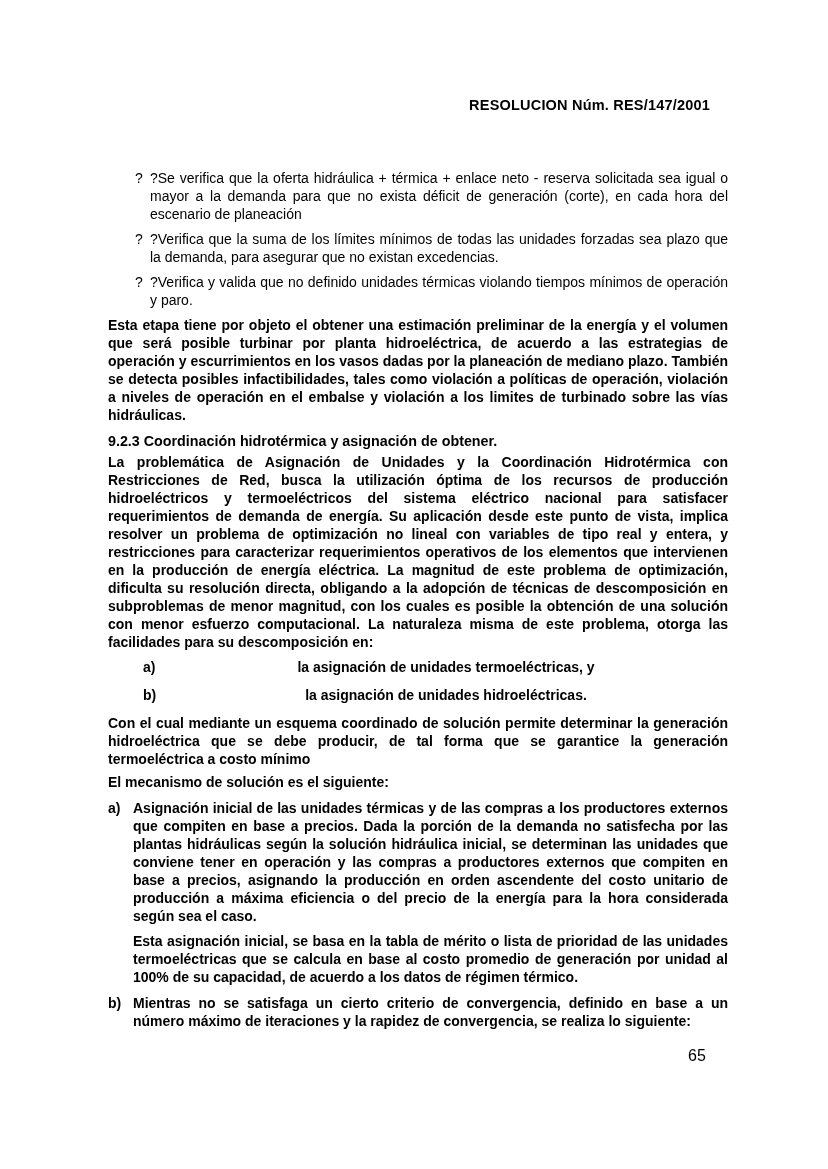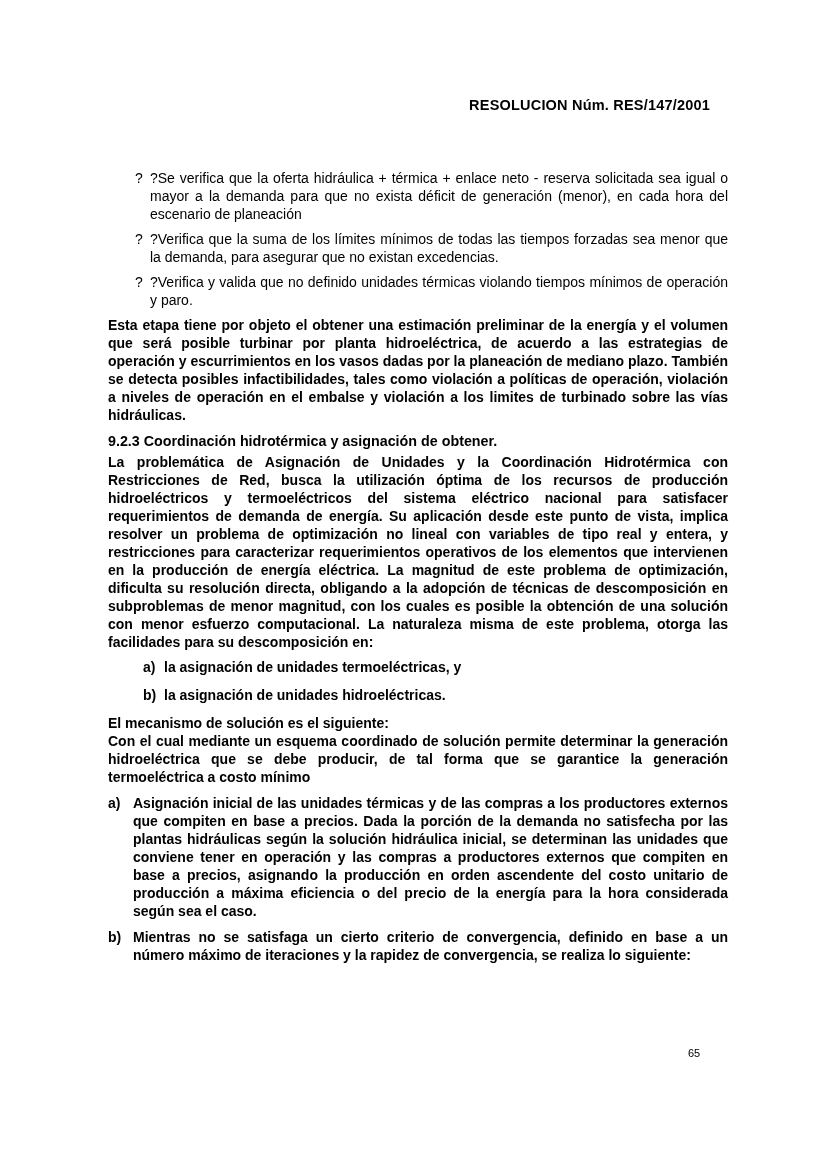--- a/index.html
+++ b/index.html
@@ -44,50 +44,50 @@
     margin-bottom: 3px;
   }
   .para { text-align: justify; font-weight: bold; }
   .decomp { margin: 7px 0 0 35px; }
   .decomp-item {
     display: flex;
     font-weight: bold;
     margin-bottom: 10px;
   }
   .decomp-marker { flex: 0 0 21px; }
-  .decomp-text { flex: 1 1 auto; }
+  .decomp-text { flex: 1 1 auto; text-align: center; }
   .para-con { margin-top: 0px; }
   .para-mec { margin-top: 5px; }
   .steps { margin-top: 8px; }
   .step { display: flex; margin-bottom: 8px; }
   .step-marker { flex: 0 0 25px; font-weight: bold; }
   .step-body { flex: 1 1 auto; }
   .step-body .para + .para { margin-top: 7px; }
   .page-number {
     position: absolute;
     left: 688px; top: 1047px;
-    font-size: 11px;
+    font-size: 16px;
   }
 </style>
 </head>
 <body>
 
 <div class="page">
   <div class="content">
 
     <div class="doc-header">RESOLUCION Núm. RES/147/2001</div>
 
     <div>
       <div class="check-item">
         <span class="check-marker">?</span>
-        <span class="check-text">?Se verifica que la oferta hidráulica + térmica + enlace neto - reserva solicitada sea igual o mayor a la demanda para que no exista déficit de generación (menor), en cada hora del escenario de planeación</span>
+        <span class="check-text">?Se verifica que la oferta hidráulica + térmica + enlace neto - reserva solicitada sea igual o mayor a la demanda para que no exista déficit de generación (corte), en cada hora del escenario de planeación</span>
       </div>
       <div class="check-item">
         <span class="check-marker">?</span>
-        <span class="check-text">?Verifica que la suma de los límites mínimos de todas las tiempos forzadas sea menor que la demanda, para asegurar que no existan excedencias.</span>
+        <span class="check-text">?Verifica que la suma de los límites mínimos de todas las unidades forzadas sea plazo que la demanda, para asegurar que no existan excedencias.</span>
       </div>
       <div class="check-item">
         <span class="check-marker">?</span>
         <span class="check-text">?Verifica y valida que no definido unidades térmicas violando tiempos mínimos de operación y paro.</span>
       </div>
     </div>
 
     <div class="para">Esta etapa tiene por objeto el obtener una estimación preliminar de la energía y el volumen que será posible turbinar por planta hidroeléctrica, de acuerdo a las estrategias de operación y escurrimientos en los vasos dadas por la planeación de mediano plazo. También se detecta posibles infactibilidades, tales como violación a políticas de operación, violación a niveles de operación en el embalse y violación a los limites de turbinado sobre las vías hidráulicas.</div>
 
     <div class="sec-heading">9.2.3 Coordinación hidrotérmica y asignación de obtener.</div>
@@ -97,28 +97,29 @@
       <div class="decomp-item">
         <span class="decomp-marker">a)</span>
         <span class="decomp-text">la asignación de unidades termoeléctricas, y</span>
       </div>
       <div class="decomp-item">
         <span class="decomp-marker">b)</span>
         <span class="decomp-text">la asignación de unidades hidroeléctricas.</span>
       </div>
     </div>
 
+    <div class="para para-con">Con el cual mediante un esquema coordinado de solución permite determinar la generación hidroeléctrica que se debe producir, de tal forma que se garantice la generación termoeléctrica a costo mínimo</div>
     <div class="para para-mec">El mecanismo de solución es el siguiente:</div>
-    <div class="para para-con">Con el cual mediante un esquema coordinado de solución permite determinar la generación hidroeléctrica que se debe producir, de tal forma que se garantice la generación termoeléctrica a costo mínimo</div>
 
     <div class="steps">
       <div class="step">
         <span class="step-marker">a)</span>
         <div class="step-body">
           <div class="para">Asignación inicial de las unidades térmicas y de las compras a los productores externos que compiten en base a precios. Dada la porción de la demanda no satisfecha por las plantas hidráulicas según la solución hidráulica inicial, se determinan las unidades que conviene tener en operación y las compras a productores externos que compiten en base a precios, asignando la producción en orden ascendente del costo unitario de producción a máxima eficiencia o del precio de la energía para la hora considerada según sea el caso.</div>
+          <div class="para">Esta asignación inicial, se basa en la tabla de mérito o lista de prioridad de las unidades termoeléctricas que se calcula en base al costo promedio de generación por unidad al 100% de su capacidad, de acuerdo a los datos de régimen térmico.</div>
         </div>
       </div>
       <div class="step">
         <span class="step-marker">b)</span>
         <div class="step-body">
           <div class="para">Mientras no se satisfaga un cierto criterio de convergencia, definido en base a un número máximo de iteraciones y la rapidez de convergencia, se realiza lo siguiente:</div>
         </div>
       </div>
     </div>
 

